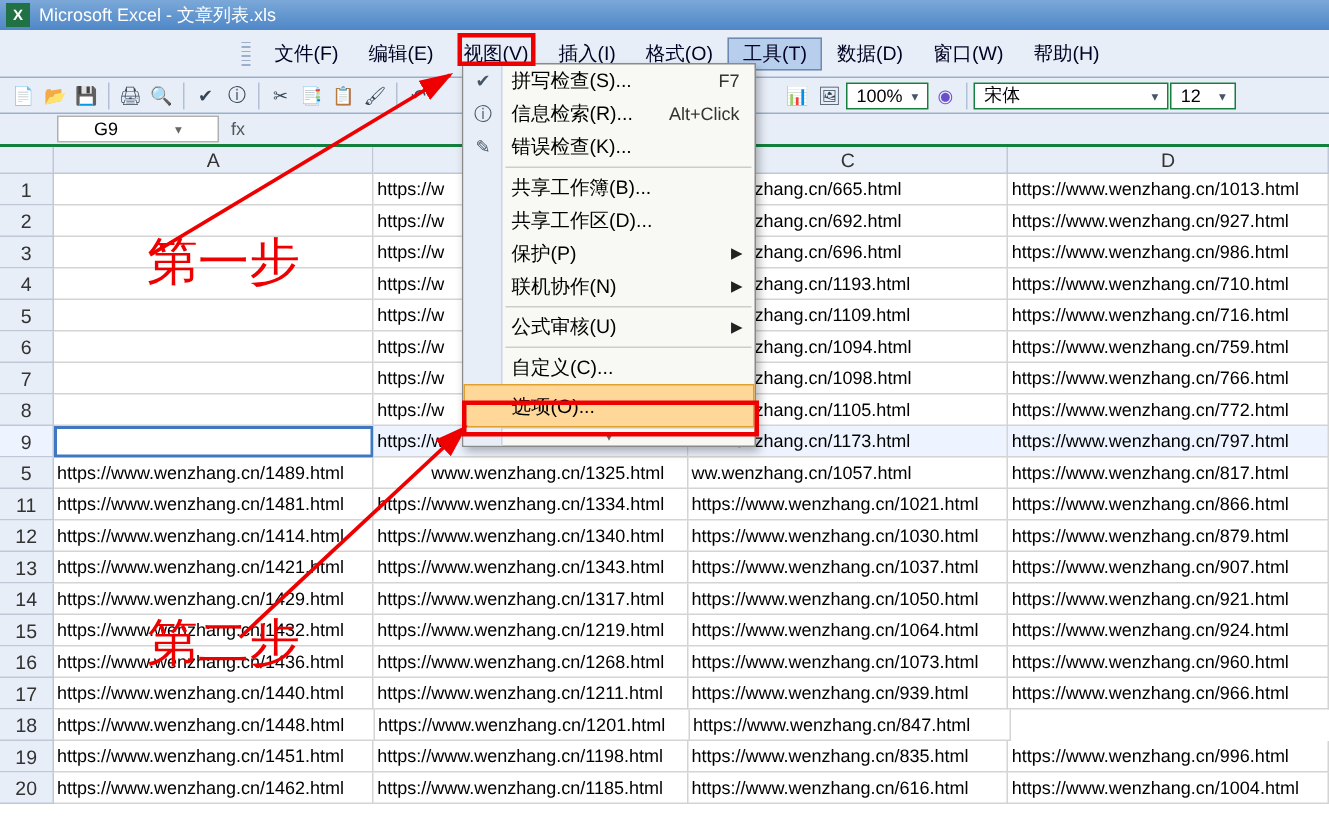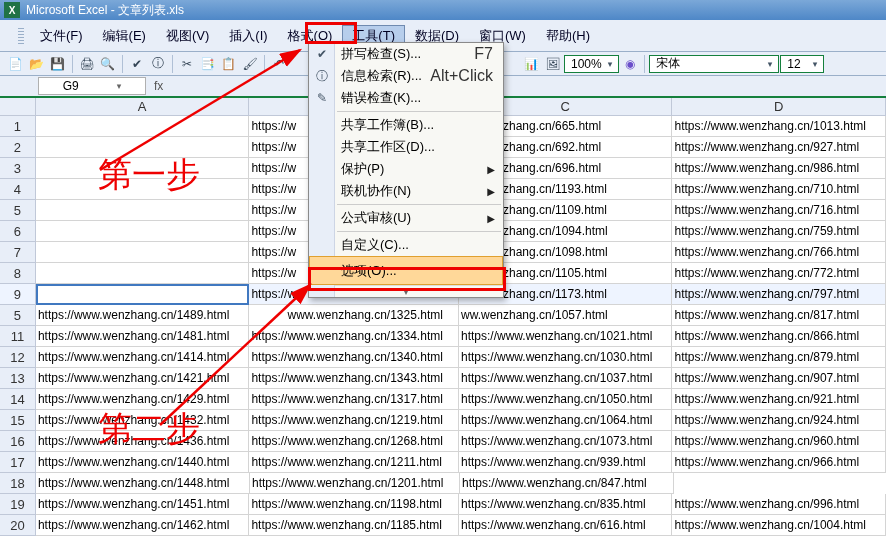--- a/index.html
+++ b/index.html
@@ -1,21 +1,21 @@
 <!DOCTYPE html>
 <html><head>
 <meta charset="utf-8">
 <style>
 * { margin: 0; padding: 0; box-sizing: border-box; font-family: "Microsoft YaHei", Arial, sans-serif; }
 body { width: 886px; height: 546px; background: #fff; overflow: hidden; font-size: 12px; position: relative; }
 
 .title-bar { height: 20px; background: linear-gradient(to bottom,#7ba8d8,#4e87c7); display: flex; align-items: center; padding-left: 4px; color: #fff; font-size: 12px; }
 .title-bar .xicon { width: 16px; height: 16px; background: #207245; display: inline-flex; align-items: center; justify-content: center; color: #fff; font-weight: bold; font-size: 10px; margin-right: 6px; }
 
-.menu-bar { height: 32px; background: #e8eef8; border-bottom: 1px solid #9aafc9; display: flex; align-items: center; padding-left: 18px; }
+.menu-bar { height: 32px; background: #e8eef8; border-bottom: 1px solid #9aafc9; display: flex; align-items: center; padding-left: 18px; justify-content: center; }
 .menu-bar .grip { width: 6px; height: 16px; margin-right: 6px; background: repeating-linear-gradient(to bottom,#9aafc9 0 1px,transparent 1px 3px); }
 .menu-item { padding: 2px 10px; cursor: default; font-size: 13px; color: #002; position: relative; }
 .menu-item.active { background: #b7ceec; border: 1px solid #6f8ab0; padding: 1px 9px; }
 
 .toolbar { height: 24px; background: #e8eef8; border-bottom: 1px solid #9aafc9; display: flex; align-items: center; padding: 0 6px; gap: 1px; }
 .toolbar .tbtn { width: 20px; height: 20px; display: inline-flex; align-items: center; justify-content: center; cursor: default; font-size: 12px; color: #345; }
 .toolbar .sep { width: 1px; height: 18px; background: #b0c0d6; margin: 0 3px; }
 
 .formula-bar { height: 22px; background: #e8eef8; border-bottom: 2px solid #15803d; display: flex; align-items: center; }
 .name-box { width: 108px; height: 18px; border: 1px solid #b0b0b0; background: #fff; margin-left: 38px; font-size: 12px; text-align: center; display: flex; align-items: center; justify-content: center; }
@@ -33,21 +33,21 @@
 .row-head { width: 36px; background: #e8eef8; border-right: 1px solid #c0c8d8; border-bottom: 1px solid #c0c8d8; text-align: center; font-size: 13px; line-height: 21px; color: #333; }
 .cell { border-right: 1px solid #d4d4d4; border-bottom: 1px solid #d4d4d4; font-size: 12px; line-height: 21px; padding-left: 2px; white-space: nowrap; overflow: hidden; font-family: Arial, sans-serif; }
 .row.sel .cell, .row.sel .row-head { background: #eef4ff; }
 .row.sel .cell.active { background: #fff; border: 2px solid #4078c0; line-height: 17px; }
 
 .dropdown { position: absolute; left: 308px; top: 42px; width: 196px; background: #f8f8f4; border: 1px solid #8a8a8a; box-shadow: 2px 3px 6px rgba(0,0,0,.3); z-index: 30; }
 .dd-iconcol { position: absolute; left: 0; top: 0; bottom: 0; width: 26px; background: #e8eef8; border-right: 1px solid #cdd5e5; }
 .dd-item { position: relative; height: 22px; display: flex; align-items: center; cursor: default; }
 .dd-item .ico { width: 26px; text-align: center; font-size: 12px; color: #456; z-index: 1; }
 .dd-item .lbl { flex: 1; padding-left: 6px; font-size: 13px; }
-.dd-item .sc { padding-right: 10px; font-size: 16px; color: #333; }
+.dd-item .sc { padding-right: 10px; font-size: 12px; color: #333; }
 .dd-item .arw { padding-right: 8px; font-size: 10px; color: #222; }
 .dd-sep { height: 1px; background: #ccc; margin: 2px 2px 2px 28px; }
 .dd-item.hov { background: #ffd899; border: 1px solid #e0a030; height: 29px; }
 .dd-item.hov .ico { width: 25px; }
 .dd-expand { height: 12px; text-align: center; font-size: 10px; color: #666; border-top: 1px solid #ddd; line-height: 12px; }
 
 .red-box { position: absolute; border: 3px solid #e00; z-index: 40; pointer-events: none; }
 .arrow-svg { position: absolute; z-index: 41; pointer-events: none; }
 .anno { position: absolute; font-size: 34px; font-family: "SimSun","STSong",serif; color: #e00; font-weight: normal; z-index: 42; }
 

